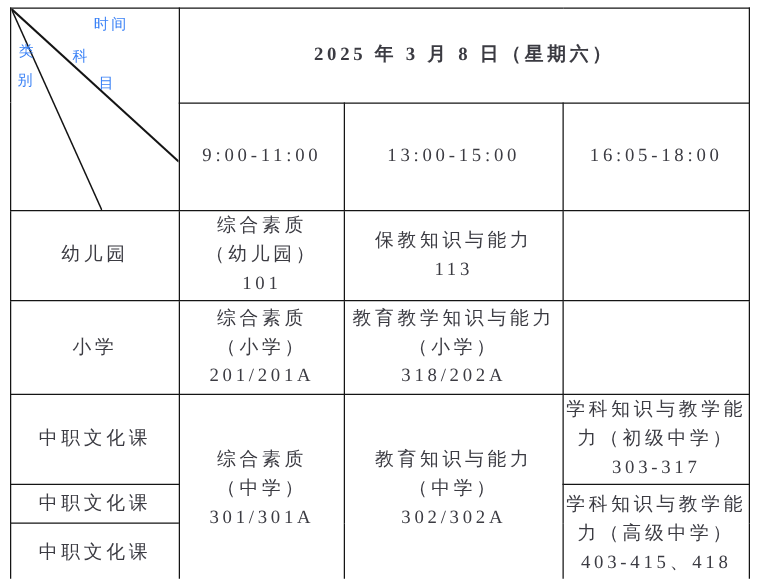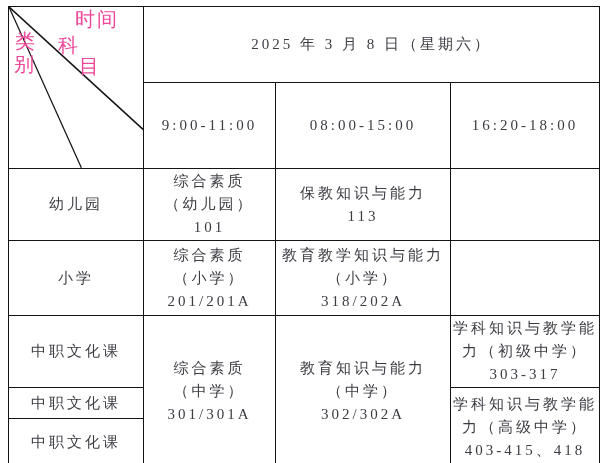--- a/index.html
+++ b/index.html
@@ -38,20 +38,21 @@
   }
   td.cat {
     text-align: left;
     padding-left: 8px;
     letter-spacing: 3.5px;
     margin-left: 48px;
   }
   td.date-cell {
     font-size: 16px;
     letter-spacing: 1px;
+    font-weight: bold;
   }
   td.time-cell {
     font-size: 17px;
     letter-spacing: 1px;
   }
   td.tight {
     letter-spacing: 2px;
     line-height: 22px;
   }
   td.corner {
@@ -60,24 +61,24 @@
   }
   .corner-svg {
     position: absolute;
     left: 0; top: 0;
     width: 100%;
     height: 100%;
     display: block;
   }
   .corner-label {
     position: absolute;
-    font-size: 20px;
+    font-size: 12px;
     letter-spacing: 2px;
     line-height: 16px;
-    color: #ec4899;
+    color: #3b82f6;
     white-space: nowrap;
   }
   .lbl-time     { left: 66px; top: 4px;  }
   .lbl-cat-1    { left: 6px;  top: 26px; }
   .lbl-cat-2    { left: 5px;  top: 49px; }
   .lbl-subj-1   { left: 49px; top: 30px; }
   .lbl-subj-2   { left: 70px; top: 51px; }
 </style>
 </head>
 <body>
@@ -102,22 +103,22 @@
         <span class="corner-label lbl-cat-1">类</span>
         <span class="corner-label lbl-cat-2">别</span>
         <span class="corner-label lbl-subj-1">科</span>
         <span class="corner-label lbl-subj-2">目</span>
       </td>
       <td class="date-cell" colspan="3">2025 年 3 月 8 日（星期六）</td>
     </tr>
 
     <tr style="height:42px">
       <td class="time-cell">9:00-11:00</td>
-      <td class="time-cell">08:00-15:00</td>
-      <td class="time-cell">16:20-18:00</td>
+      <td class="time-cell">13:00-15:00</td>
+      <td class="time-cell">16:05-18:00</td>
     </tr>
 
     <tr style="height:72px">
       <td class="cat">幼儿园</td>
       <td>综合素质
 （幼儿园）
 101</td>
       <td>保教知识与能力
 113</td>
       <td></td>

